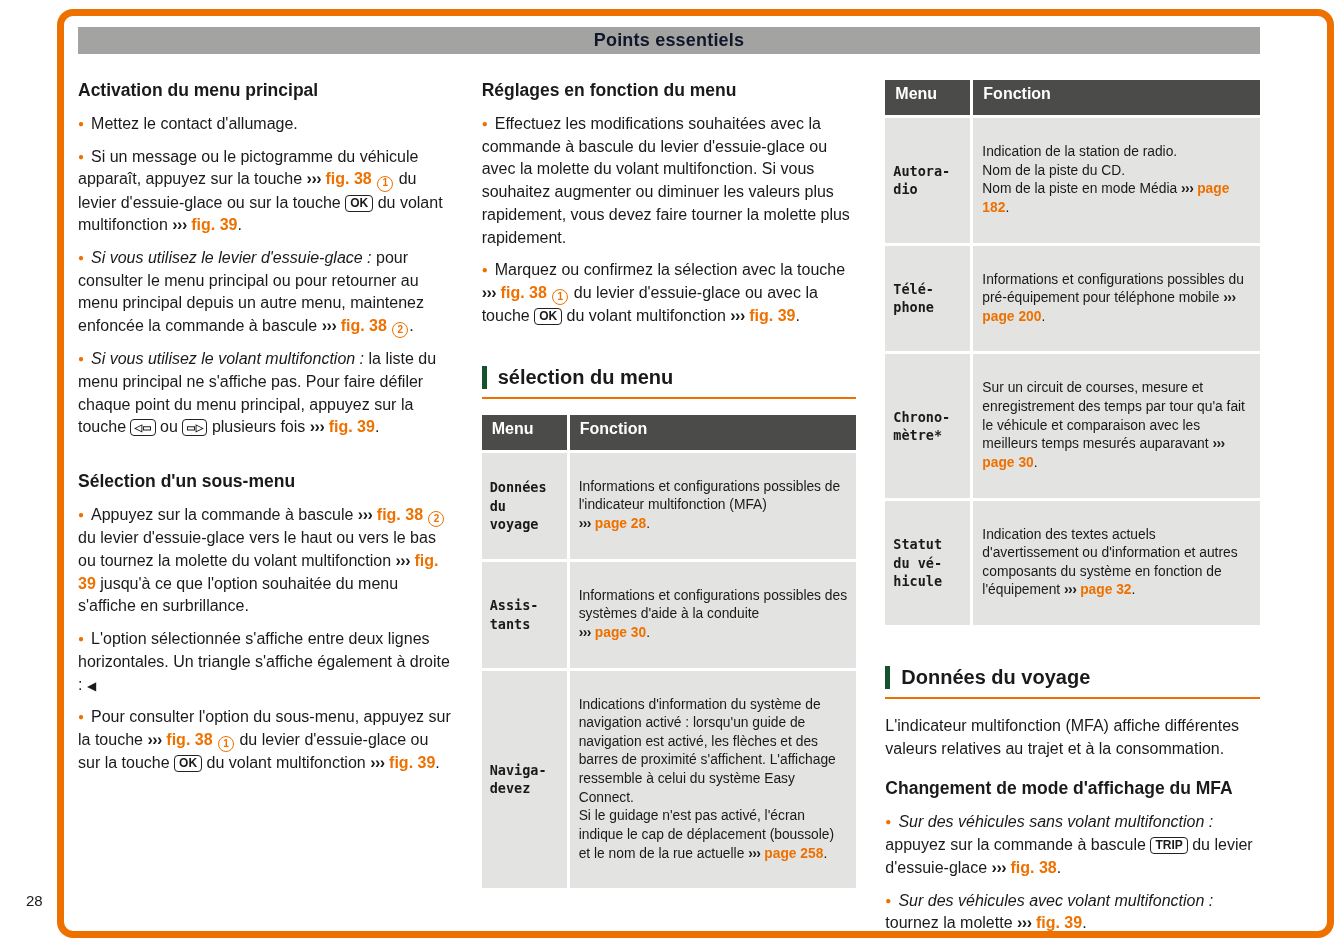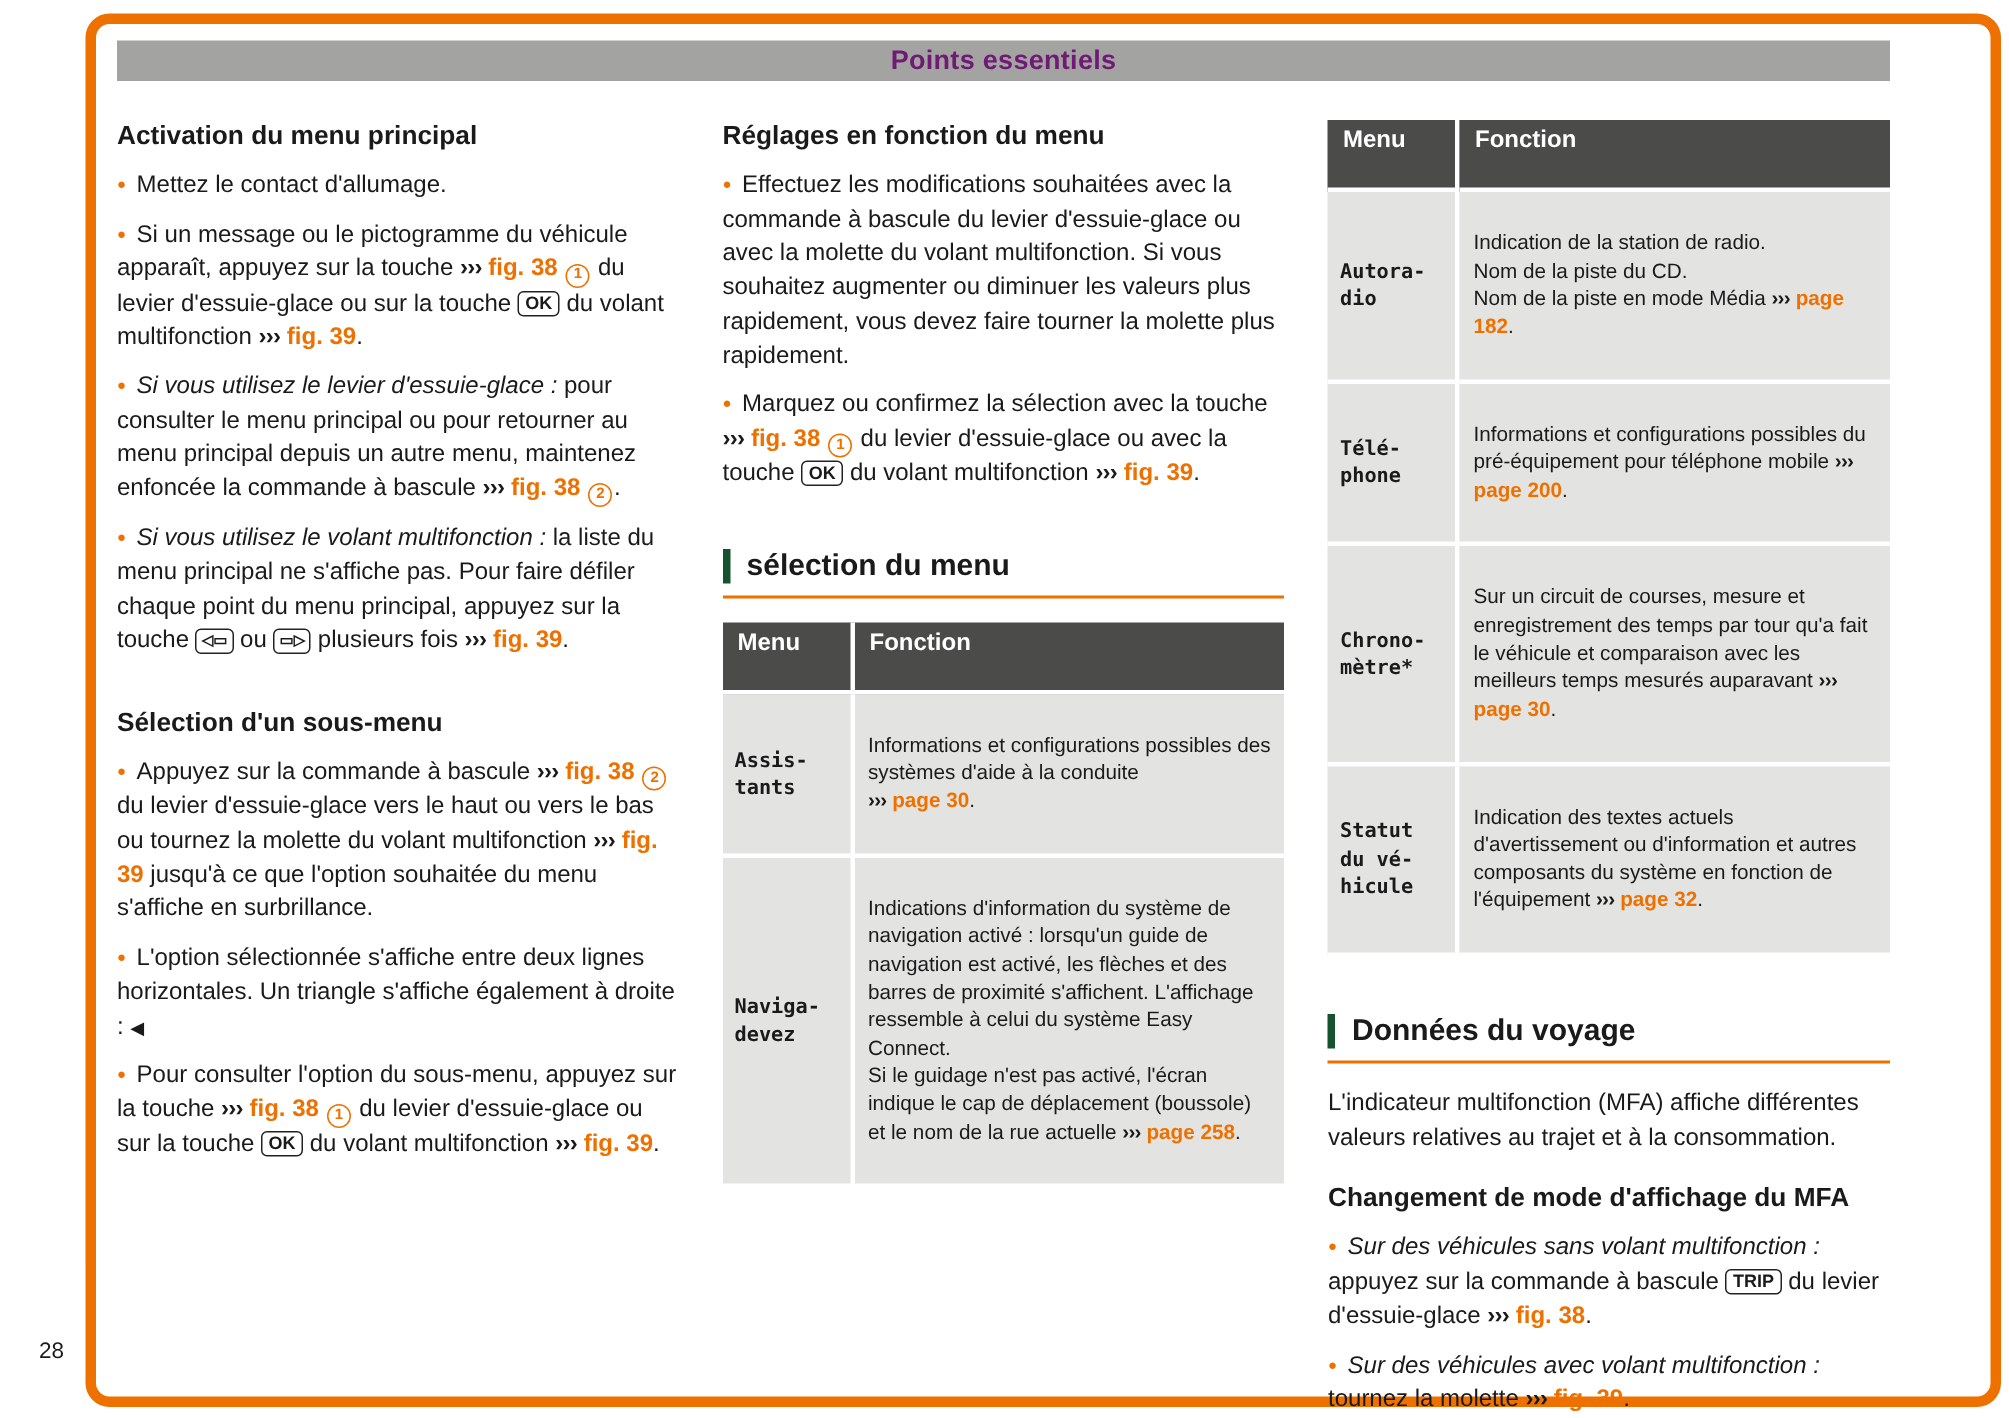--- a/index.html
+++ b/index.html
@@ -8,21 +8,21 @@
     position:relative; width:1339px; height:945px; background:#ffffff;
     font-family:"Liberation Sans", sans-serif; color:#1a1a1a; overflow:hidden;
   }
   .frame {
     position:absolute; left:57px; top:9px; right:5px; bottom:7px;
     border:7px solid #EE7100; border-radius:16px; pointer-events:none;
   }
   .page-number { position:absolute; left:26px; bottom:36px; font-size:15px; }
   .content { position:absolute; left:78px; top:27px; width:1182px; }
   .header-bar {
-    height:27px; background:#A3A3A2; color:#701a75; font-weight:bold; font-size:18px;
+    height:27px; background:#A3A3A2; color:#0f172a; font-weight:bold; font-size:18px;
     text-align:center; line-height:27px; letter-spacing:0.2px;
   }
   .columns { display:flex; gap:29px; margin-top:26px; }
   .col { flex:1; min-width:0; }
 
   .block-heading { font-size:17.5px; font-weight:bold; margin:0 0 12px 0; }
   .block-heading.spaced { margin-top:32px; }
   p { font-size:16px; line-height:1.42; margin:0 0 10px 0; }
   .bullet-dot { color:#EE7100; font-size:10px; margin-right:7px; vertical-align:2px; }
 
@@ -48,21 +48,21 @@
   .section-title {
     font-size:20px; font-weight:bold; border-left:5px solid #14532d;
     padding-left:11px; line-height:1.15;
   }
   .section-rule { border:none; border-top:2px solid #EE7100; margin:8px 0 16px 0; }
 
   table.menu-table { width:100%; border-collapse:separate; border-spacing:0; }
   col.col-menu { width:88px; }
   .menu-table th {
     background:#4B4B49; color:#fff; font-size:16px; font-weight:bold;
-    text-align:left; padding:5px 10px 22px; border-bottom:3px solid #fff;
+    text-align:left; padding:5px 10px 12px; border-bottom:3px solid #fff;
   }
   .menu-table .th-menu { border-right:3px solid #fff; }
   .menu-table td { background:#E3E3E1; border-bottom:3px solid #fff; }
   .td-menu {
     font-family:"DejaVu Sans Mono", monospace; font-weight:bold; font-size:13.5px;
     line-height:1.35; padding:18px 8px; vertical-align:middle; white-space:pre-line;
     border-right:3px solid #fff;
   }
   .td-fonction {
     font-size:13.8px; line-height:1.35; padding:25px 9px; vertical-align:top;
@@ -109,20 +109,27 @@
                 <col class="col-menu">
                 <col>
               </colgroup>
             <thead>
               <tr>
                 <th class="th-menu">Menu</th>
                 <th>Fonction</th>
               </tr>
             </thead>
             <tbody>
+              <tr>
+                <td class="td-menu">Données
+du
+voyage</td>
+                <td class="td-fonction">Informations et configurations possibles de l'indicateur multifonction (MFA)
+<span class="seg-a">›››</span> <span class="seg-l">page 28</span>.</td>
+              </tr>
               <tr>
                 <td class="td-menu">Assis-
 tants</td>
                 <td class="td-fonction">Informations et configurations possibles des systèmes d'aide à la conduite
 <span class="seg-a">›››</span> <span class="seg-l">page 30</span>.</td>
               </tr>
               <tr>
                 <td class="td-menu">Naviga-
 devez</td>
                 <td class="td-fonction">Indications d'information du système de navigation activé : lorsqu'un guide de navigation est activé, les flèches et des barres de proximité s'affichent. L'affichage ressemble à celui du système Easy Connect.

